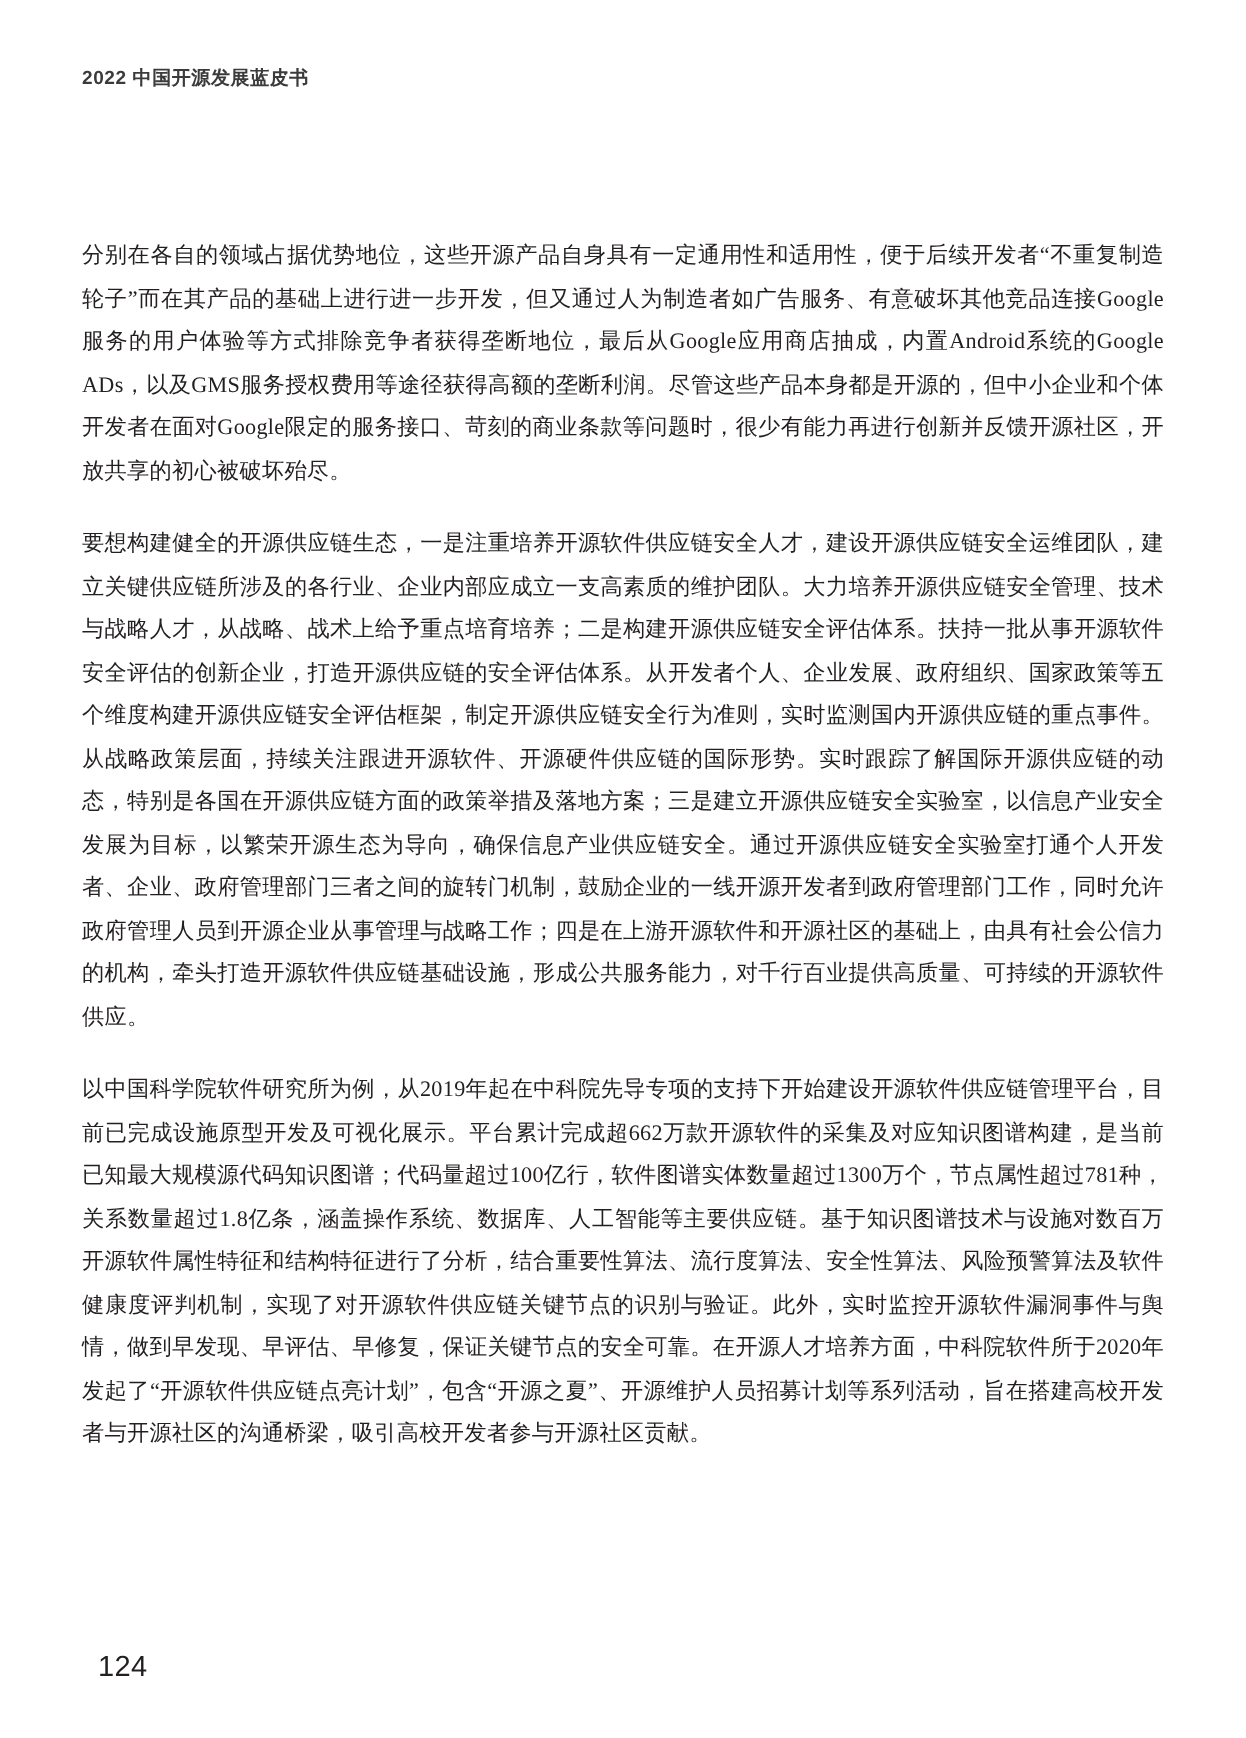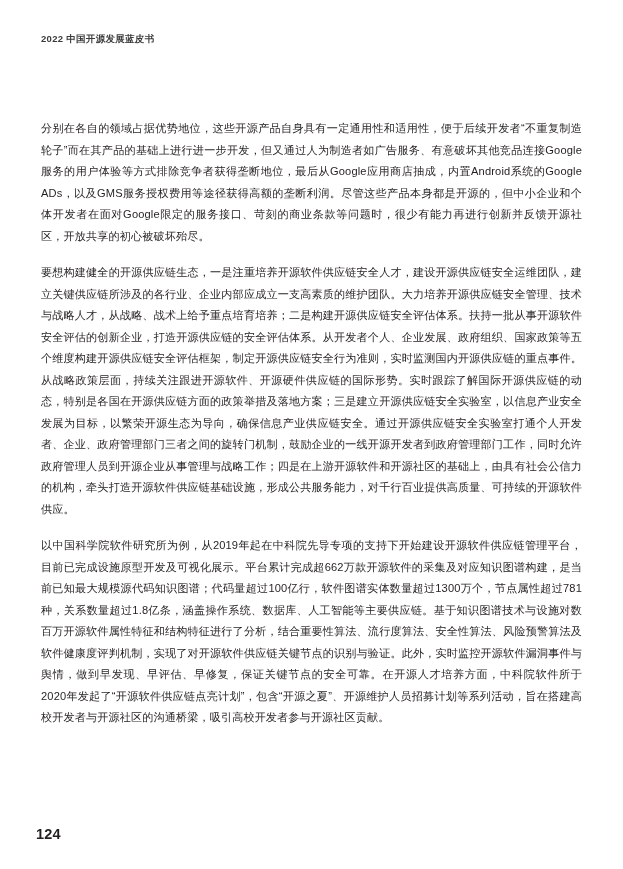--- a/index.html
+++ b/index.html
@@ -37,30 +37,31 @@
     width: 541px;
   }
   p.para {
     margin: 0 0 15px 0;
     font-size: 11.1px;
     line-height: 21.5px;
     text-align: justify;
     text-justify: inter-ideograph;
     color: #231f20;
     letter-spacing: 0.15px;
+    font-family: Liberation Serif, serif;
   }
   p.para:last-child {
     margin-bottom: 18px;
   }
   .folio {
     position: absolute;
-    left: 36px;
+    left: 49px;
     top: 826px;
     font-size: 14.5px;
-    font-weight: 700;
+    font-weight: 400;
     color: #231f20;
     letter-spacing: 0.2px;
   }
 </style>
 </head>
 <body>
 
 <div class="page">
 
   <div class="running-head">2022 中国开源发展蓝皮书</div>

